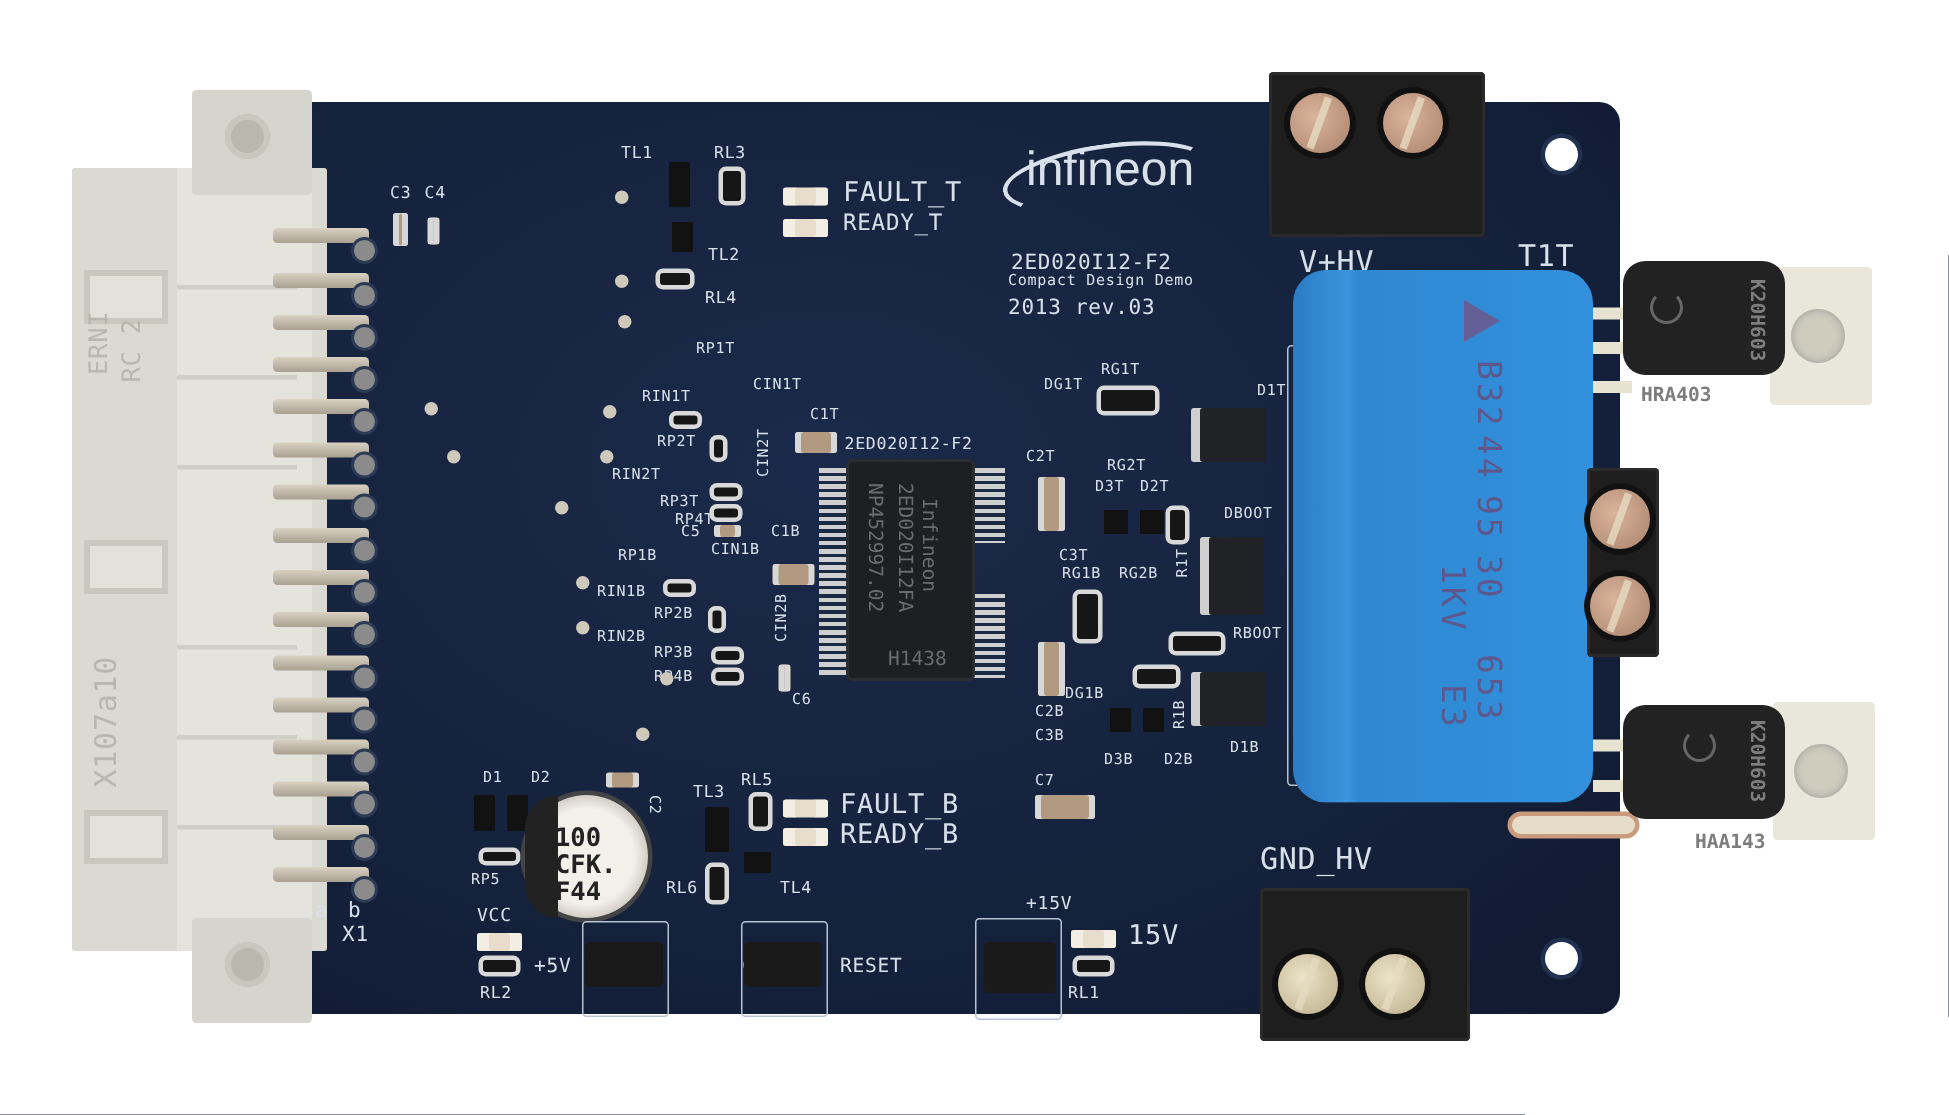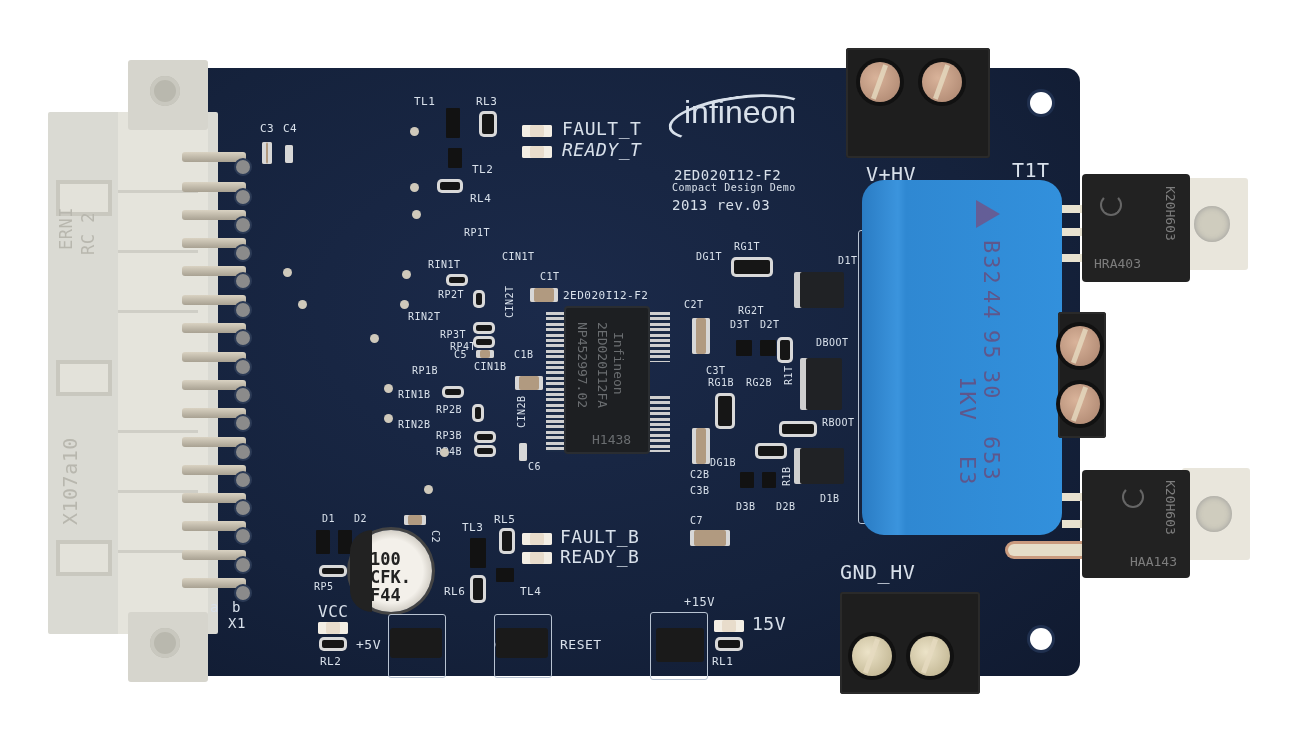--- a/index.html
+++ b/index.html
@@ -20,21 +20,21 @@
   
   .tblock{position:absolute;background:#1e1e1e;border-radius:3px;box-shadow:inset 0 0 0 2px #2a2a2a;}
   .screw{position:absolute;width:40px;height:40px;border-radius:50%;background:radial-gradient(circle at 40% 40%,#d9b39a,#a9826c);box-shadow:0 0 0 4px #111;}
   .screw.gold{background:radial-gradient(circle at 40% 40%,#ece3c8,#b9ad88);}
   .screw::after{content:"";position:absolute;left:17px;top:2px;width:5px;height:36px;background:#e6dbc0;transform:rotate(20deg);opacity:.8;}
   
   .xfmr{position:absolute;left:862px;top:180px;width:200px;height:355px;background:#2e86d0;border-radius:22px;
         background-image:linear-gradient(90deg,#2a7cc4 0%,#3b94dd 18%,#2f88d2 22%,#3290dc 100%);}
   .xfmr-text{position:absolute;color:#6a4a7a;font-family:"DejaVu Sans Mono",monospace;font-size:22px;transform:rotate(90deg);transform-origin:left top;white-space:nowrap;letter-spacing:2px;opacity:.8;}
   
-  .igbt{position:absolute;width:108px;height:108px;background:#222;border-radius:4px;}
+  .igbt{position:absolute;width:108px;height:76px;background:#222;border-radius:15px;font-weight:bold;}
   .igbt-tab{position:absolute;width:68px;height:92px;background:#e9e6dc;border-radius:3px;}
   .igbt-tab .thole{position:absolute;left:14px;top:28px;width:36px;height:36px;border-radius:50%;background:#cfccbe;box-shadow:inset 0 0 6px #999;}
   .igbt-leg{position:absolute;width:26px;height:8px;background:#e8e2d0;}
   .igbt-text{position:absolute;color:#7d7d7d;font-family:"DejaVu Sans Mono",monospace;font-size:13px;white-space:nowrap;}
   
   .ic{position:absolute;left:566px;top:308px;width:82px;height:144px;background:#1d1f22;border-radius:2px;box-shadow:0 0 0 2px #2a2d31;}
   .ic-text{position:absolute;color:#6a6d70;font-family:"DejaVu Sans Mono",monospace;font-size:13px;white-space:nowrap;}
   .ic-pins{position:absolute;width:22px;height:140px;background:repeating-linear-gradient(#cfcfcf 0 3px,#1a2a45 3px 5.4px);}
   
   .smd{position:absolute;background:#b19a80;border-radius:2px;box-shadow:inset 4px 0 0 #d7d7d7,inset -4px 0 0 #d7d7d7;}
@@ -130,21 +130,21 @@
 <div class="silk" style="left:476px;top:96px;font-size:11px;">RL3</div>
 <div class="res" style="left:482px;top:114px;width:12px;height:20px;"></div>
 <div class="sot" style="left:448px;top:148px;width:14px;height:20px;"></div>
 <div class="silk" style="left:472px;top:164px;font-size:11px;">TL2</div>
 <div class="res" style="left:440px;top:182px;width:20px;height:8px;"></div>
 <div class="silk" style="left:470px;top:193px;font-size:11px;">RL4</div>
 
 <div class="led" style="left:522px;top:125px;"></div>
 <div class="led" style="left:522px;top:146px;"></div>
 <div class="silk" style="left:562px;top:120px;font-size:18px;">FAULT_T</div>
-<div class="silk" style="left:562px;top:141px;font-size:18px;font-style:italic;">READY_T</div>
+<div class="silk" style="left:562px;top:141px;font-size:15px;">READY_T</div>
 
 <div class="logo-swoosh"></div>
 <div class="silk" style="left:684px;top:96px;font-family:'Liberation Sans',sans-serif;font-size:32px;letter-spacing:0;">infineon</div>
 <div class="silk" style="left:674px;top:168px;font-size:14px;">2ED020I12-F2</div>
 <div class="silk" style="left:672px;top:183px;font-size:10px;">Compact Design Demo</div>
 <div class="silk" style="left:672px;top:198px;font-size:14px;">2013 rev.03</div>
 
 <div class="tblock" style="left:846px;top:48px;width:144px;height:110px;">
   <div class="screw" style="left:14px;top:14px;"></div>
   <div class="screw" style="left:76px;top:14px;"></div>
@@ -322,21 +322,21 @@
 <div class="silk" style="left:560px;top:528px;font-size:18px;">FAULT_B</div>
 <div class="silk" style="left:560px;top:548px;font-size:18px;">READY_B</div>
 <div class="sot" style="left:496px;top:568px;width:18px;height:14px;"></div>
 <div class="silk" style="left:520px;top:586px;font-size:11px;">TL4</div>
 <div class="res" style="left:473px;top:578px;width:10px;height:22px;"></div>
 <div class="silk" style="left:444px;top:586px;font-size:11px;">RL6</div>
 
 <div class="silk" style="left:690px;top:516px;font-size:10px;">C7</div>
 <div class="smd" style="left:690px;top:530px;width:40px;height:16px;"></div>
 
-<div class="silk" style="left:318px;top:604px;font-size:16px;">VCC</div>
+<div class="silk" style="left:318px;top:604px;font-size:12px;">VCC</div>
 <div class="led" style="left:318px;top:622px;"></div>
 <div class="res" style="left:322px;top:640px;width:22px;height:8px;"></div>
 <div class="silk" style="left:320px;top:656px;font-size:11px;">RL2</div>
 <div class="silk" style="left:356px;top:638px;font-size:13px;">+5V</div>
 
 <div class="outline" style="left:388px;top:614px;width:56px;height:62px;"></div>
 <div class="jumper" style="left:390px;top:628px;width:52px;height:30px;"></div>
 <div class="silk" style="left:458px;top:638px;font-size:13px;margin-left:37px;">GND</div>
 <div class="outline" style="left:494px;top:614px;width:56px;height:62px;"></div>
 <div class="jumper" style="left:496px;top:628px;width:52px;height:30px;"></div>

